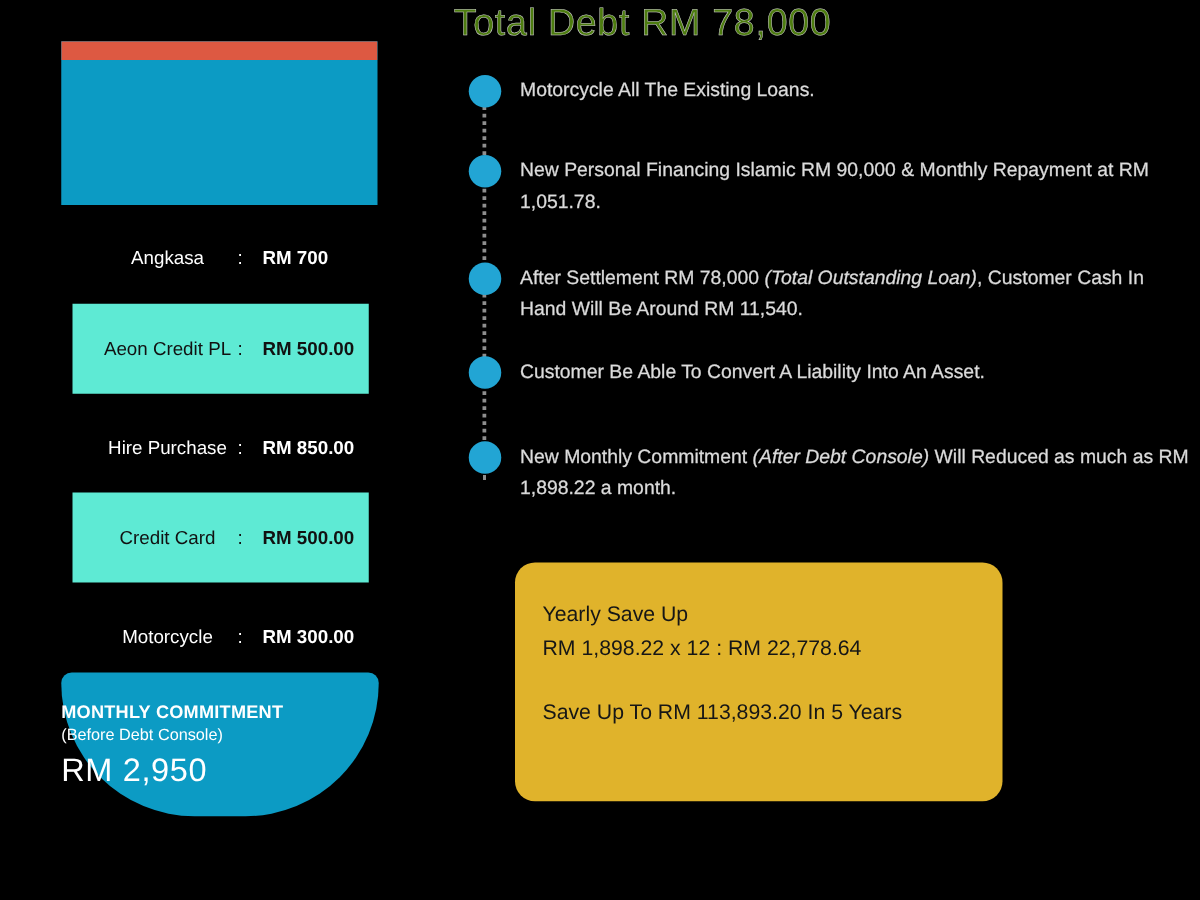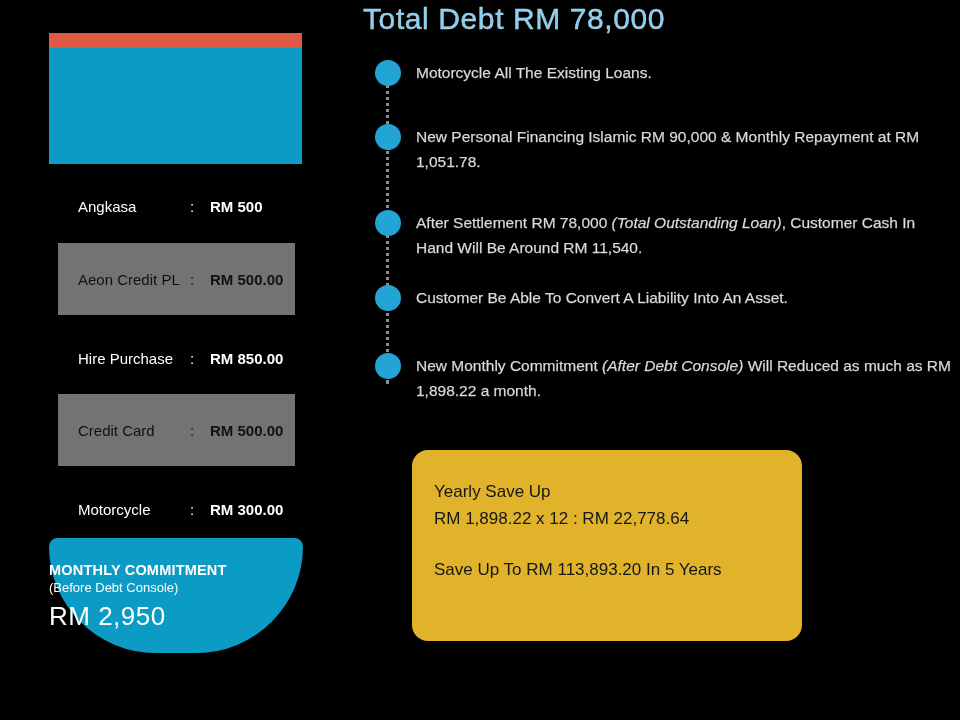--- a/index.html
+++ b/index.html
@@ -56,21 +56,21 @@
     width: 237px;
     display: flex;
     align-items: center;
   }
   .debt-row.plain {
     height: 26px;
     background: transparent;
   }
   .debt-row.boxed {
     height: 72px;
-    background: #737373;
+    background: #5eead4;
   }
   .debt-row .lbl {
     font-size: 15px;
     white-space: nowrap;
   }
   .debt-row .colon {
     font-size: 15px;
   }
   .debt-row .amt {
     font-size: 15px;
@@ -87,21 +87,21 @@
   .debt-row.boxed .amt {
     color: #111111;
   }
   .debt-row .inner {
     display: flex;
     align-items: baseline;
     padding-left: 20px;
     width: 100%;
     box-sizing: border-box;
   }
-  .debt-row .lbl { width: 112px; display: inline-block; }
+  .debt-row .lbl { width: 112px; display: inline-block; text-align: center; }
   .debt-row .colon { width: 20px; display: inline-block; }
 
   #row-angkasa   { top: 193px; }
   #row-aeon      { top: 243px; }
   #row-hire      { top: 345px; }
   #row-creditcard{ top: 394px; }
   #row-motor     { top: 496px; }
 
   
   #monthly-badge {
@@ -136,21 +136,21 @@
   
   #right-column {
     position: absolute;
     left: 350px; top: 0;
     width: 610px; height: 720px;
   }
 
   #main-title {
     position: absolute;
     left: 13px; top: 2px;
-    color: #7dd3fc;
+    color: #4d7c0f;
     font-size: 30px;
     font-weight: 300;
     letter-spacing: .6px;
     white-space: nowrap;
     -webkit-text-stroke: 0.4px #CFCFCF;
   }
 
   
   #timeline {
     position: absolute;
@@ -220,21 +220,21 @@
 <div id="left-column">
 
   <div id="debt-console-card">
     <div id="debt-console-topbar"></div>
   </div>
 
   <div class="debt-row plain" id="row-angkasa">
     <span class="inner">
       <span class="lbl">Angkasa</span>
       <span class="colon">:</span>
-      <span class="amt">RM 500</span>
+      <span class="amt">RM 700</span>
     </span>
   </div>
 
   <div class="debt-row boxed" id="row-aeon">
     <span class="inner">
       <span class="lbl">Aeon Credit PL</span>
       <span class="colon">:</span>
       <span class="amt">RM 500.00</span>
     </span>
   </div>

